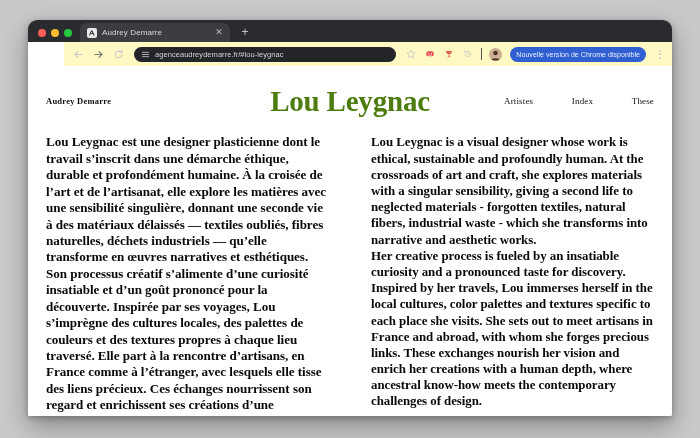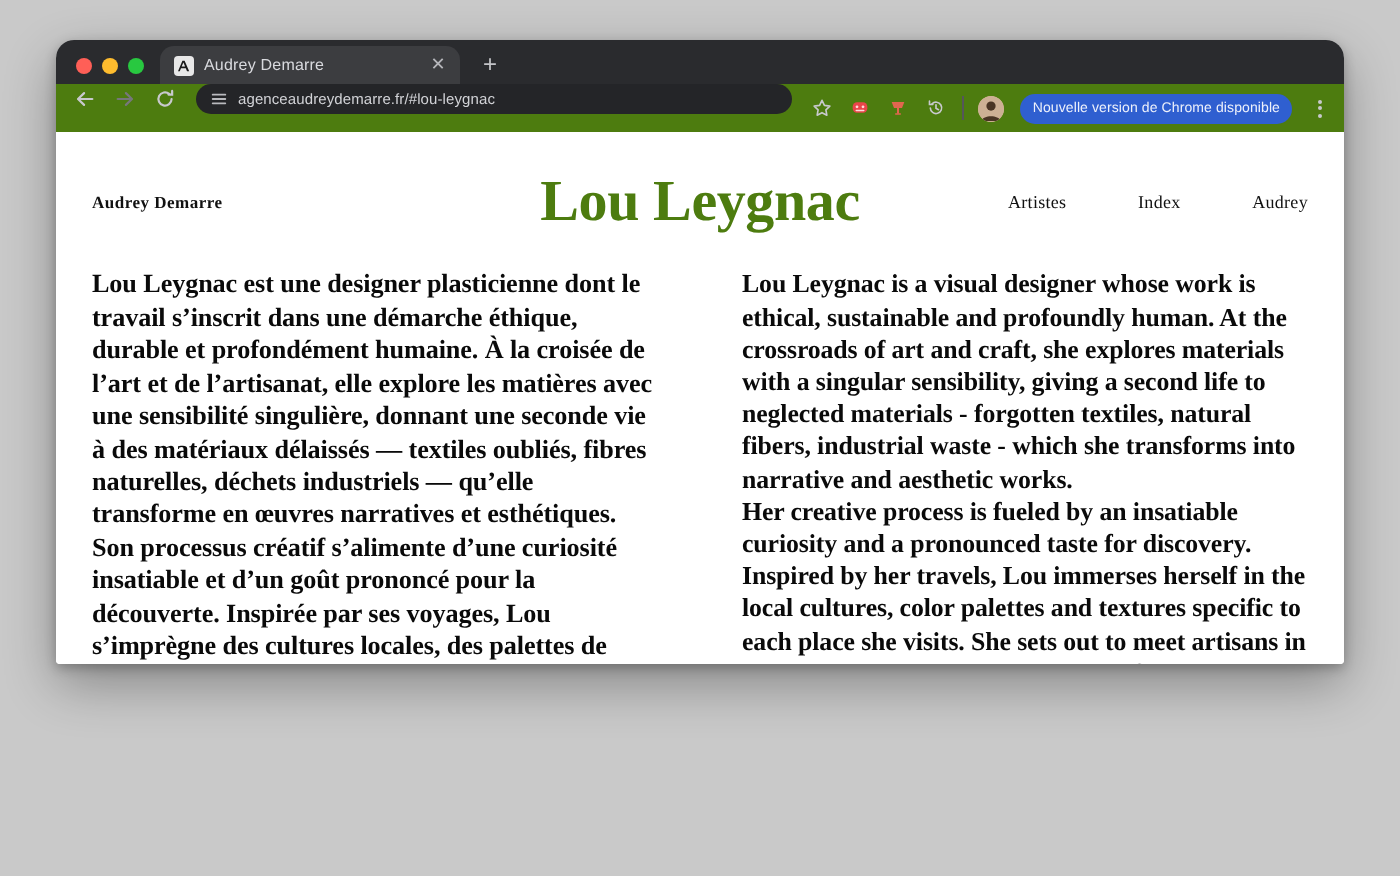--- a/index.html
+++ b/index.html
@@ -6,21 +6,21 @@
   html,body { width:700px; height:438px; overflow:hidden; }
   body {
     background:#c9c9c9;
     font-family:"Liberation Sans", sans-serif;
     -webkit-font-smoothing:antialiased;
   }
   
   .window {
     position:absolute;
     left:28px; top:20px;
-    width:644px; height:312px;
+    width:644px; height:396px;
     border-radius:9px 9px 2px 2px;
     overflow:hidden;
     box-shadow:0 10px 26px rgba(0,0,0,.33), 0 2px 6px rgba(0,0,0,.25);
     background:#fff;
   }
   
   .tabstrip {
     height:22px;
     background:#2a2b2e;
     display:flex;
@@ -70,24 +70,26 @@
     width:18px; height:18px;
     margin-left:6px; margin-bottom:1px;
     display:flex; align-items:center; justify-content:center;
     color:#c3c4c8;
     font-size:12px;
     line-height:1;
   }
   
   .toolbar {
     height:24px;
-    background:#4d7c0f;
-    display:flex;
+    background:#fef9c3;
+    display:flex;
+    align-items:center;
     padding:0 7px;
     gap:5px;
+    margin-left:36px;
   }
   .navbtn {
     width:15px; height:15px;
     display:flex; align-items:center; justify-content:center;
     color:#c8c9cd;
     flex:0 0 15px;
   }
   .navbtn.disabled { color:#76777b; }
   .omnibox {
     flex:1;
@@ -317,21 +319,21 @@
   </div>
 
   <div class="page">
 
     <div class="site-header">
       <div class="brand">Audrey Demarre</div>
       <div class="site-title">Lou Leygnac</div>
       <nav class="site-nav">
         <a href="#">Artistes</a>
         <a href="#">Index</a>
-        <a href="#">Audrey</a>
+        <a href="#">These</a>
       </nav>
     </div>
 
     <div class="columns">
       <div class="col fr">
         <p>Lou Leygnac est une designer plasticienne dont le travail s’inscrit dans une démarche éthique, durable et profondément humaine. À la croisée de l’art et de l’artisanat, elle explore les matières avec une sensibilité singulière, donnant une seconde vie à des matériaux délaissés — textiles oubliés, fibres naturelles, déchets industriels — qu’elle transforme en œuvres narratives et esthétiques.</p>
         <p>Son processus créatif s’alimente d’une curiosité insatiable et d’un goût prononcé pour la découverte. Inspirée par ses voyages, Lou s’imprègne des cultures locales, des palettes de couleurs et des textures propres à chaque lieu traversé. Elle part à la rencontre d’artisans, en France comme à l’étranger, avec lesquels elle tisse des liens précieux. Ces échanges nourrissent son regard et enrichissent ses créations d’une profondeur</p>
       </div>
       <div class="col en">
         <p>Lou Leygnac is a visual designer whose work is ethical, sustainable and profoundly human. At the crossroads of art and craft, she explores materials with a singular sensibility, giving a second life to neglected materials - forgotten textiles, natural fibers, industrial waste - which she transforms into narrative and aesthetic works.</p>

